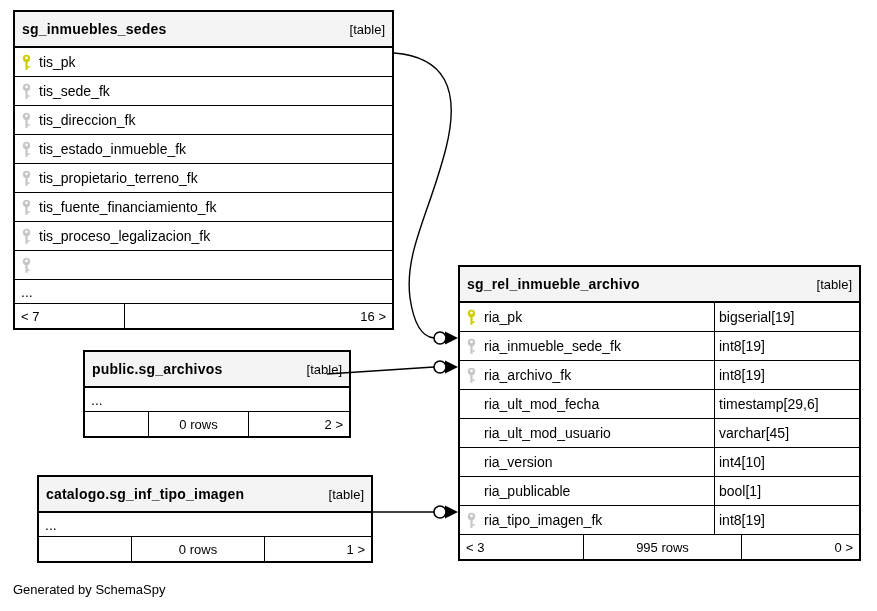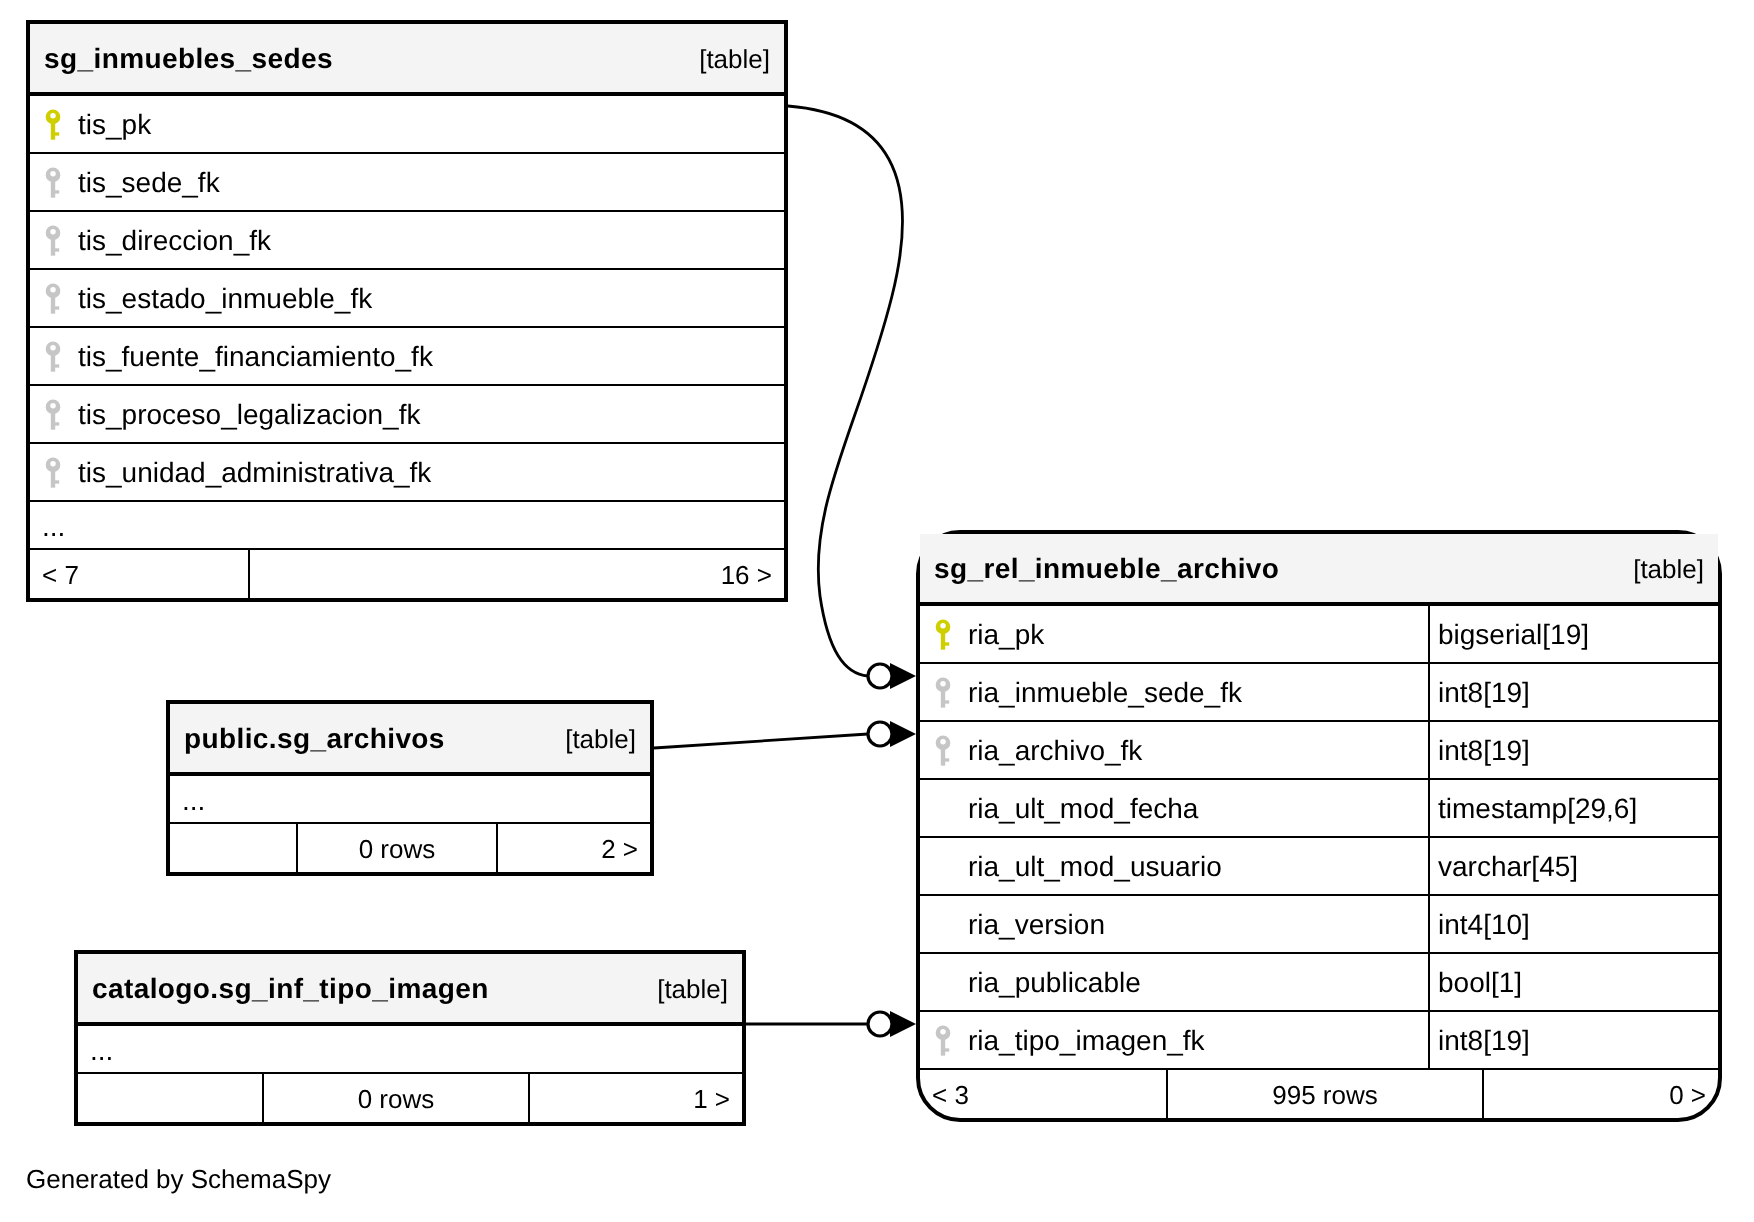--- a/index.html
+++ b/index.html
@@ -95,20 +95,31 @@
     </div>
   </div>
   <div class="row">
     <div class="name-cell">
       <svg class="keyicon fk" width="11" height="17" viewBox="0 0 12 18">
           <circle cx="6" cy="4.6" r="4" fill="currentColor"></circle>
           <circle cx="6" cy="3.9" r="1.5" fill="#fff"></circle>
           <rect x="4.8" y="8" width="2.4" height="9" fill="currentColor"></rect>
           <rect x="7" y="13" width="2.4" height="1.8" fill="currentColor"></rect>
         </svg>
+      <span>tis_propietario_terreno_fk</span>
+    </div>
+  </div>
+  <div class="row">
+    <div class="name-cell">
+      <svg class="keyicon fk" width="11" height="17" viewBox="0 0 12 18">
+          <circle cx="6" cy="4.6" r="4" fill="currentColor"></circle>
+          <circle cx="6" cy="3.9" r="1.5" fill="#fff"></circle>
+          <rect x="4.8" y="8" width="2.4" height="9" fill="currentColor"></rect>
+          <rect x="7" y="13" width="2.4" height="1.8" fill="currentColor"></rect>
+        </svg>
       <span>tis_fuente_financiamiento_fk</span>
     </div>
   </div>
   <div class="row">
     <div class="name-cell">
       <svg class="keyicon fk" width="11" height="17" viewBox="0 0 12 18">
           <circle cx="6" cy="4.6" r="4" fill="currentColor"></circle>
           <circle cx="6" cy="3.9" r="1.5" fill="#fff"></circle>
           <rect x="4.8" y="8" width="2.4" height="9" fill="currentColor"></rect>
           <rect x="7" y="13" width="2.4" height="1.8" fill="currentColor"></rect>
@@ -117,33 +128,32 @@
     </div>
   </div>
   <div class="row">
     <div class="name-cell">
       <svg class="keyicon fk" width="11" height="17" viewBox="0 0 12 18">
           <circle cx="6" cy="4.6" r="4" fill="currentColor"></circle>
           <circle cx="6" cy="3.9" r="1.5" fill="#fff"></circle>
           <rect x="4.8" y="8" width="2.4" height="9" fill="currentColor"></rect>
           <rect x="7" y="13" width="2.4" height="1.8" fill="currentColor"></rect>
         </svg>
-      <span>tis_unidad_administrativa_fk</span>
     </div>
   </div>
   <div class="ellipsis-row">
     <span>...</span>
   </div>
   <div class="tbl-footer">
     <div class="cell c-left" style="width:110px;">&lt; 7</div>
     <div class="cell c-right" style="flex:1;">16 &gt;</div>
   </div>
 </div>
 
-<div class="tbl" style="left:83px;top:350px;width:244px;">
+<div class="tbl" style="left:83px;top:350px;width:268px;">
   <div class="tbl-header">
     <span class="tbl-title">public.sg_archivos</span>
     <span class="tbl-badge">[table]</span>
   </div>
   <div class="ellipsis-row">
     <span>...</span>
   </div>
   <div class="tbl-footer">
     <div class="cell c-left" style="width:64px;"></div>
     <div class="cell c-mid" style="width:100px;">0 rows</div>
@@ -159,21 +169,21 @@
   <div class="ellipsis-row">
     <span>...</span>
   </div>
   <div class="tbl-footer">
     <div class="cell c-left" style="width:93px;"></div>
     <div class="cell c-mid" style="width:133px;">0 rows</div>
     <div class="cell c-right" style="flex:1;">1 &gt;</div>
   </div>
 </div>
 
-<div class="tbl" style="left:458px;top:265px;width:403px;border-radius:22px;">
+<div class="tbl" style="left:458px;top:265px;width:403px;">
   <div class="tbl-header">
     <span class="tbl-title">sg_rel_inmueble_archivo</span>
     <span class="tbl-badge">[table]</span>
   </div>
   <div class="row">
     <div class="name-cell">
       <svg class="keyicon pk" width="11" height="17" viewBox="0 0 12 18">
           <circle cx="6" cy="4.6" r="4" fill="currentColor"></circle>
           <circle cx="6" cy="3.9" r="1.5" fill="#fff"></circle>
           <rect x="4.8" y="8" width="2.4" height="9" fill="currentColor"></rect>

